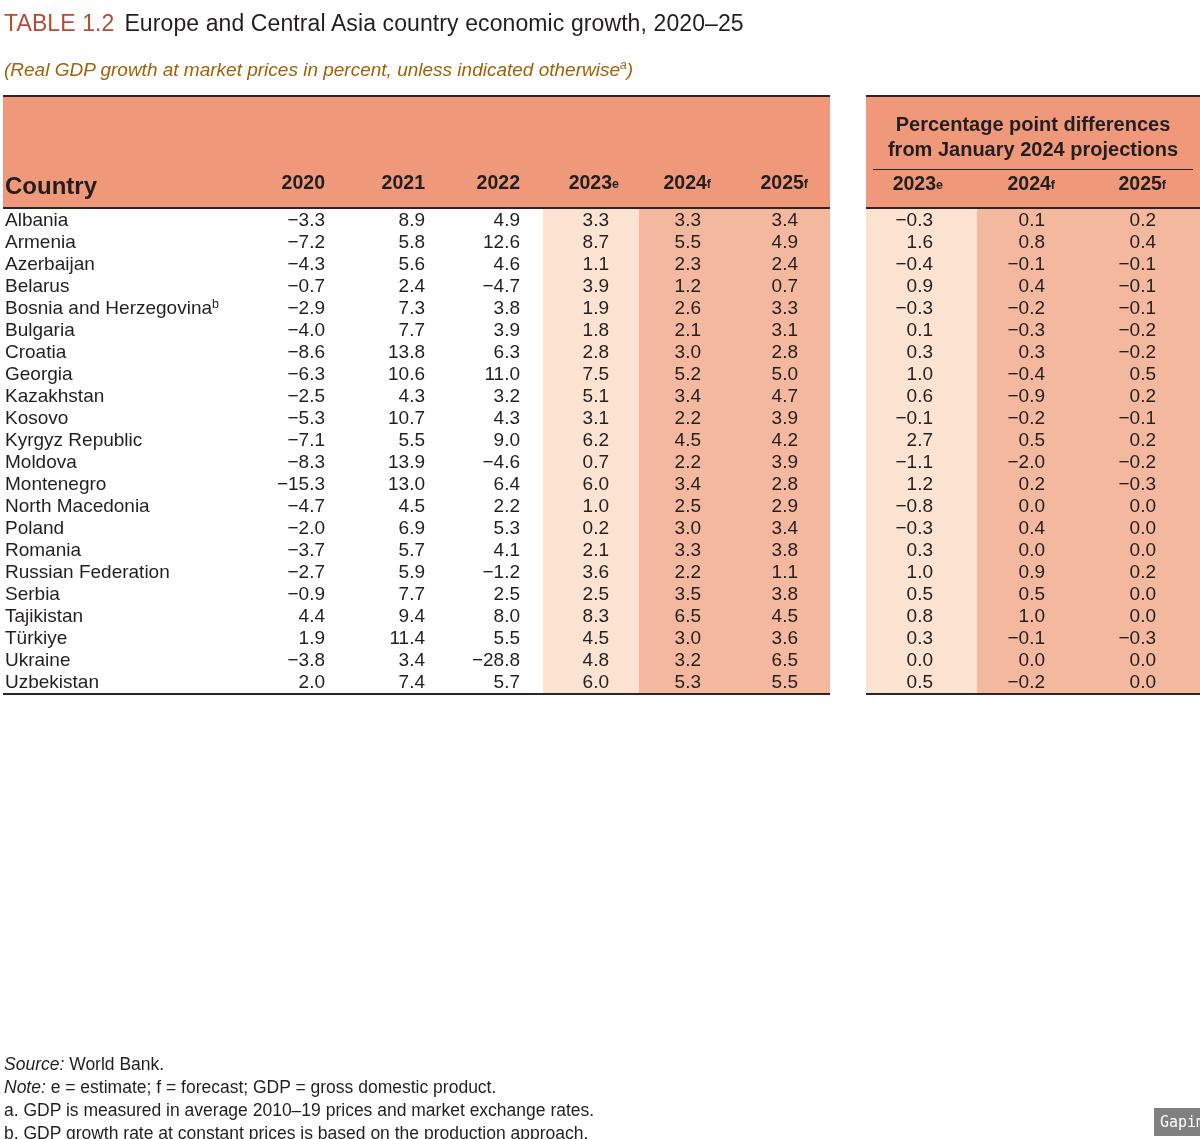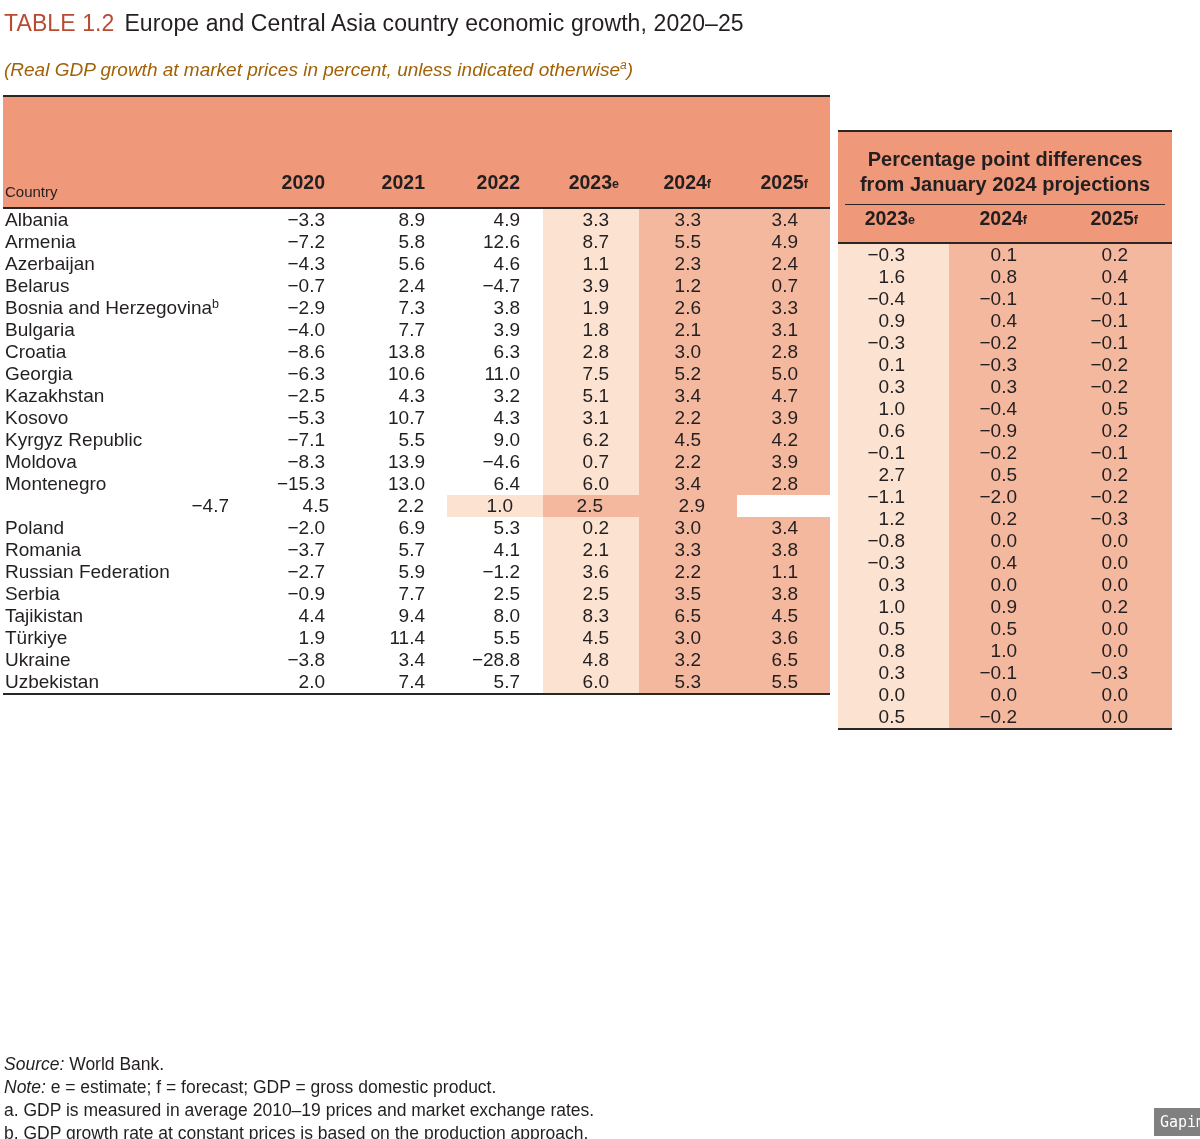--- a/index.html
+++ b/index.html
@@ -23,28 +23,28 @@
   .cell { display:flex; align-items:center; height:100%; font-size:19px; white-space:nowrap; }
   .num { justify-content:flex-end; }
   .hcell { display:flex; align-items:flex-end; justify-content:flex-end; padding-bottom:15px; font-weight:bold; font-size:19.5px; height:100%; white-space:nowrap; }
   .hcell sup, .c-country sup { font-size:12.5px; line-height:1; transform:translateY(-4px); }
   .row { height:36.9px; }
 
   
   #left-table { left:3px; width:827px; }
   .l-grid { display:grid; grid-template-columns:252px 96px 96px 96px 96px 98px 93px; height:100%; }
   #left-head-row { height:112px; }
-  .hcell-country { display:flex; align-items:flex-end; justify-content:flex-start; padding:0 0 9px 2px; font-weight:normal; font-size:15px; height:100%; }
+  .hcell-country { display:flex; align-items:flex-end; justify-content:flex-start; padding:0 0 9px 2px; font-weight:bold; font-size:24px; height:100%; }
   .c-country { justify-content:flex-start; padding-left:2px; }
   .p1a { padding-right:26px; } .p1b { padding-right:22px; } .p1c { padding-right:23px; }
   .p2 { padding-right:30px; } .p3 { padding-right:36px; } .p4 { padding-right:32px; }
   .hp2 { padding-right:20px; } .hp3 { padding-right:26px; } .hp4 { padding-right:22px; }
 
   
-  #right-table { left:838px; width:334px;margin-top:35px; }
+  #right-table { left:866px; width:334px; }
   .r-grid { display:grid; grid-template-columns:111px 112px 111px; height:100%; }
   .rhead-title { padding:15px 10px 0 10px; text-align:center; font-weight:bold; font-size:20px; line-height:1.25; }
   .rhead-rule { border-top:1.5px solid #2b2624; margin:7px 7px 0 7px; }
   #right-head-row { height:40px; }
   .pr { padding-right:44px; } .hpr { padding-right:34px; }
 
   
   #footnotes { position:absolute; left:4px; top:1038px; font-size:17.5px; line-height:23px;margin-top:15px; }
   .fn-line i { font-style:italic; }
 
@@ -234,20 +234,23 @@
             <span>Montenegro</span>
           </div>
           <div class="cell num p1a">−15.3</div>
           <div class="cell num p1b">13.0</div>
           <div class="cell num p1c">6.4</div>
           <div class="cell num p2 bg-light">6.0</div>
           <div class="cell num p3 bg-mid">3.4</div>
           <div class="cell num p4 bg-mid">2.8</div>
         </div>
         <div class="l-grid row">
+          <div class="cell c-country">
+            <span>North Macedonia</span>
+          </div>
           <div class="cell num p1a">−4.7</div>
           <div class="cell num p1b">4.5</div>
           <div class="cell num p1c">2.2</div>
           <div class="cell num p2 bg-light">1.0</div>
           <div class="cell num p3 bg-mid">2.5</div>
           <div class="cell num p4 bg-mid">2.9</div>
         </div>
         <div class="l-grid row">
           <div class="cell c-country">
             <span>Poland</span>

